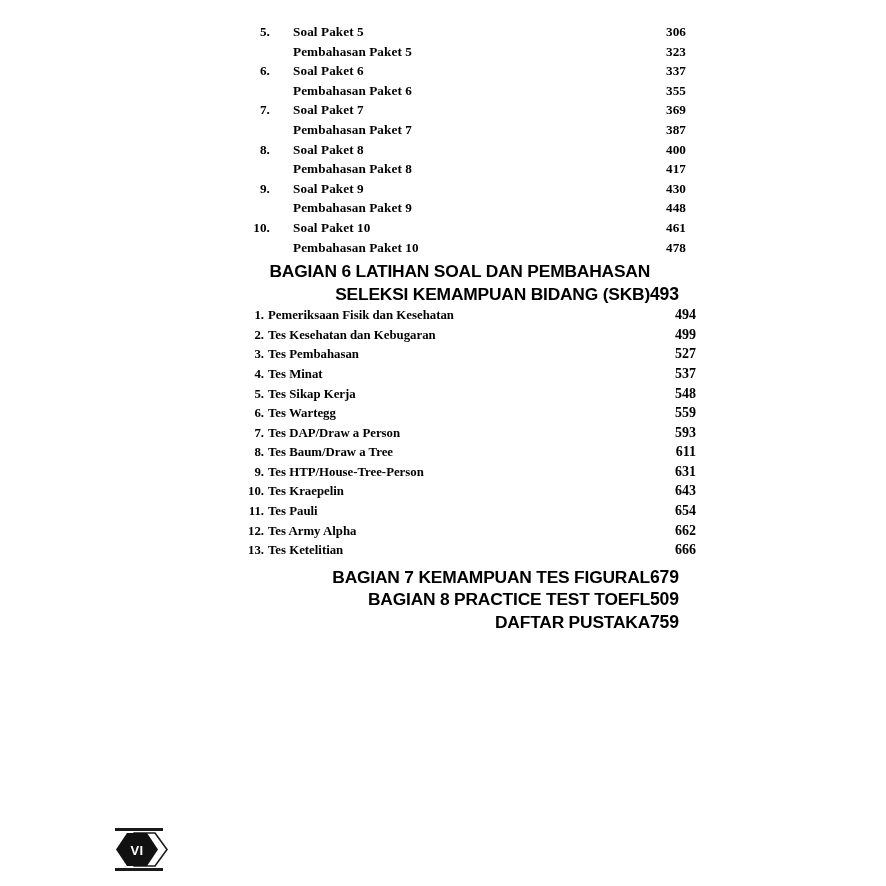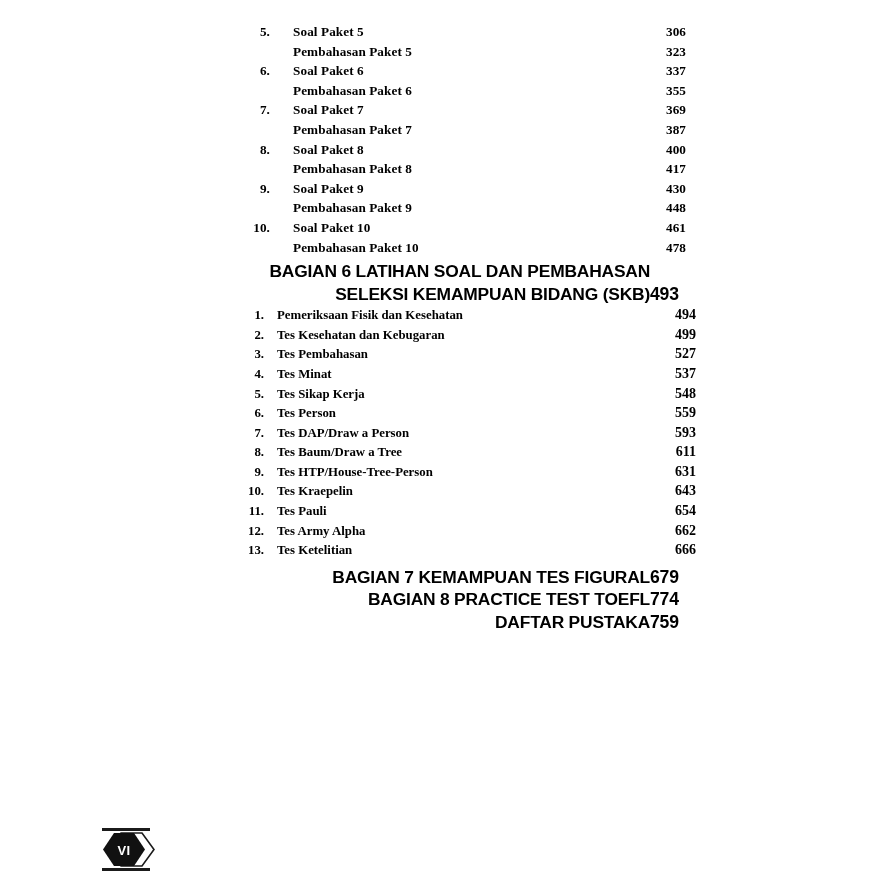--- a/index.html
+++ b/index.html
@@ -72,21 +72,21 @@
   .row.lvl2 .num {
     width: 24px;
     flex: 0 0 24px;
     text-align: right;
     margin-left: 94px;
     font-weight: bold;
     font-size: 12.8px;
   }
   .row.lvl2 .label {
     flex: 1 1 auto;
-    margin-left: 13px;
+    margin-left: 4px;
     font-weight: bold;
     font-size: 12.8px;
   }
   .row.lvl2 .page {
     flex: 0 0 40px;
     text-align: right;
     font-weight: bold;
     font-size: 14px;
   }
 
@@ -113,21 +113,21 @@
   }
   .sect.indent .label { padding-left: 93px; }
   .sect.noPage .page { visibility: hidden; }
 
   .spacer-sm { height: 3px; }
   .spacer-md { height: 6px; }
 
   
   .folio {
     position: absolute;
-    left: 100px;
+    left: 113px;
     top: 826px;
     width: 64px;
     height: 48px;
   }
   .folio svg { display: block; }
   .folio .folio-text {
     font-family: "Liberation Sans", "DejaVu Sans", sans-serif;
     font-weight: bold;
     font-size: 13px;
     fill: #ffffff;
@@ -236,21 +236,21 @@
           <span class="label">Tes Minat</span>
           <span class="page">537</span>
         </div>
         <div class="row lvl2">
           <span class="num">5.</span>
           <span class="label">Tes Sikap Kerja</span>
           <span class="page">548</span>
         </div>
         <div class="row lvl2">
           <span class="num">6.</span>
-          <span class="label">Tes Person</span>
+          <span class="label">Tes Wartegg</span>
           <span class="page">559</span>
         </div>
         <div class="row lvl2">
           <span class="num">7.</span>
           <span class="label">Tes DAP/Draw a Person</span>
           <span class="page">593</span>
         </div>
         <div class="row lvl2">
           <span class="num">8.</span>
           <span class="label">Tes Baum/Draw a Tree</span>
@@ -285,21 +285,21 @@
 
     <div class="spacer-md"></div>
 
     <div class="sect">
       <span class="label">BAGIAN 7 KEMAMPUAN TES FIGURAL</span>
       <span class="page">679</span>
     </div>
 
     <div class="sect">
       <span class="label">BAGIAN 8 PRACTICE TEST TOEFL</span>
-      <span class="page">774</span>
+      <span class="page">509</span>
     </div>
 
     <div class="sect">
       <span class="label">DAFTAR PUSTAKA</span>
       <span class="page">759</span>
     </div>
 
   </div>
 
   <div class="folio">

